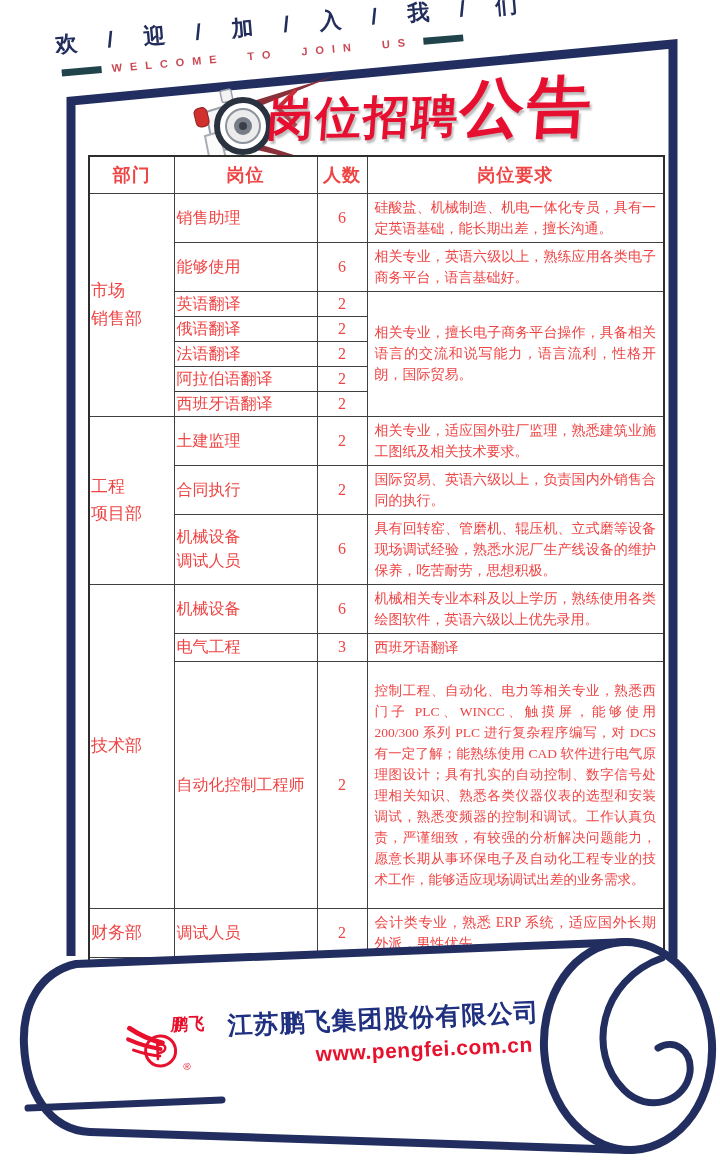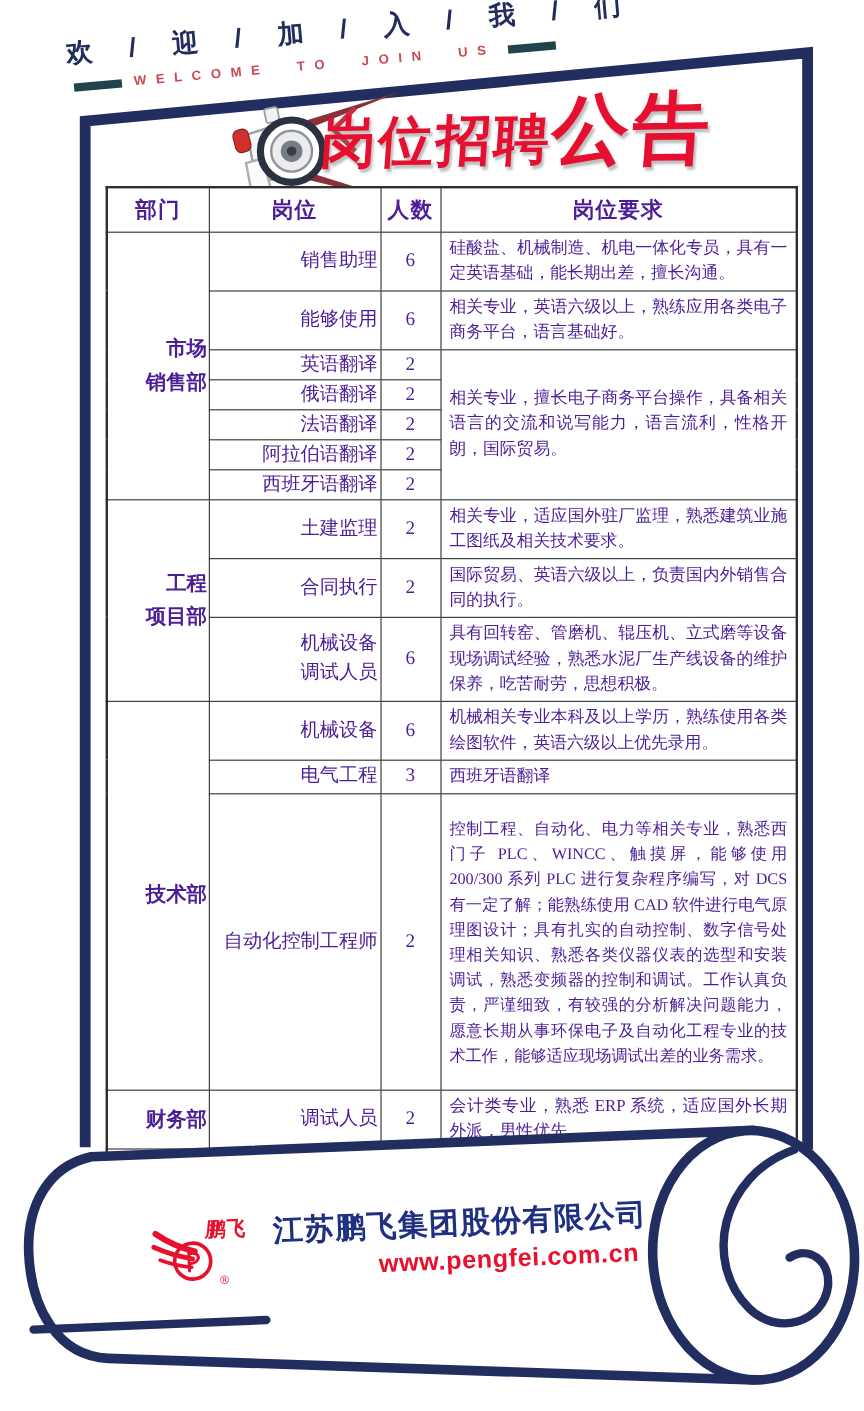--- a/index.html
+++ b/index.html
@@ -23,25 +23,25 @@
                transform:skewX(-5deg) rotate(-1deg);white-space:nowrap;}
   .title-small{font-size:46px;font-weight:bold;color:#e60f2f;letter-spacing:2px;line-height:1;
                text-shadow:2px 3px 2px rgba(110,110,110,.45);}
   .title-large{font-size:64px;font-weight:bold;color:#e60f2f;letter-spacing:3px;line-height:.92;
                text-shadow:2px 3px 2px rgba(110,110,110,.45);}
   .megaphone{position:absolute;left:172px;top:70px;width:190px;height:110px;}
 
   
   table.board{position:absolute;left:88px;top:155px;width:575px;border-collapse:collapse;
               table-layout:fixed;background:#fff;border:2px solid #2e2e2e;
-              font-family:"Liberation Serif","DejaVu Serif",serif;color:#4c1d95;}
+              font-family:"Liberation Serif","DejaVu Serif",serif;color:#ef4444;}
   table.board td,table.board th{border:1px solid #3f3f3f;overflow:hidden;}
   th.hdr{font-size:18px;font-weight:bold;text-align:center;letter-spacing:1px;}
-  td.dept{font-size:17px;font-weight:bold;text-align:right;white-space:pre-line;line-height:1.6;}
-  td.pos{font-size:16px;text-align:right;white-space:pre-line;line-height:1.5;padding:0 2px;}
+  td.dept{font-size:17px;font-weight:normal;text-align:left;white-space:pre-line;line-height:1.6;}
+  td.pos{font-size:16px;text-align:left;white-space:pre-line;line-height:1.5;padding:0 2px;}
   td.cnt{font-size:16px;text-align:center;}
   td.req{font-size:14px;line-height:21px;text-align:justify;padding:3px 7px;vertical-align:middle;}
   td.req.long{font-size:13.5px;line-height:21px;padding:18px 7px;}
 
   
   .footer{position:absolute;left:126px;top:1000px;width:480px;display:flex;align-items:center;
           transform:rotate(-2.5deg);}
   .footer-text{margin-left:10px;}
   .company-name{font-size:25px;font-weight:900;color:#203080;letter-spacing:1px;white-space:nowrap;}
   .website{font-size:21px;font-weight:bold;color:#e8112d;text-align:right;padding-right:8px;margin-top:4px;

